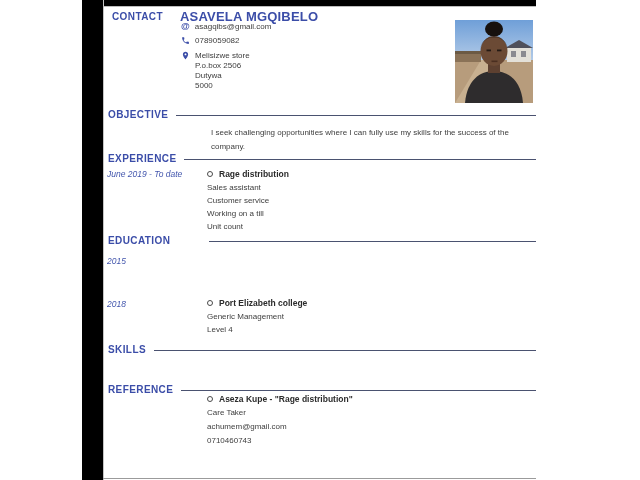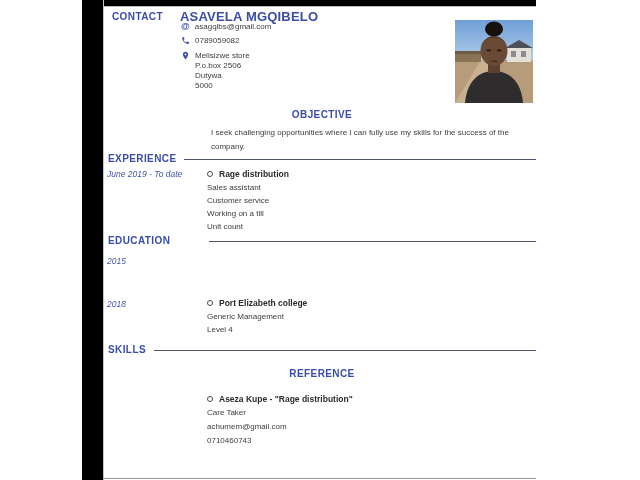--- a/index.html
+++ b/index.html
@@ -108,21 +108,21 @@
       <rect x="33" y="42" width="12" height="11" fill="#5d4030"></rect>
       <ellipse cx="39" cy="31" rx="13.5" ry="15" fill="#6b4a35"></ellipse>
       <path d="M25.5,30 C25.5,13 52.5,13 52.5,30 C52.5,21 46,17 39,17 C32,17 25.5,21 25.5,30 Z" fill="#17110e"></path>
       <ellipse cx="39" cy="9" rx="9" ry="7.5" fill="#17110e"></ellipse>
       <rect x="31.5" y="29.5" width="4.5" height="1.8" fill="#241a14"></rect>
       <rect x="42" y="29.5" width="4.5" height="1.8" fill="#241a14"></rect>
       <rect x="36.5" y="40.5" width="6" height="1.6" fill="#4a2e20"></rect>
     </svg>
   </div>
 
-  <div class="sec-head" style="top:109px;flex-direction:column;">
+  <div class="sec-head" style="top:109px;">
     <span class="sec-label">OBJECTIVE</span>
     <span class="rule"></span>
   </div>
   <div class="objective-text">I seek challenging opportunities where I can fully use my skills for the success of the company.</div>
 
   <div class="sec-head" style="top:153px;">
     <span class="sec-label">EXPERIENCE</span>
     <span class="rule"></span>
   </div>
   <div class="date-text" style="top:169px;">June 2019 - To date</div>
@@ -154,21 +154,21 @@
       <div>Generic Management</div>
       <div>Level 4</div>
     </div>
   </div>
 
   <div class="sec-head" style="top:344px;">
     <span class="sec-label">SKILLS</span>
     <span class="rule"></span>
   </div>
 
-  <div class="sec-head" style="top:368px;flex-direction:column;">
+  <div class="sec-head" style="top:384px;">
     <span class="sec-label">REFERENCE</span>
     <span class="rule"></span>
   </div>
   <div class="entry" style="top:394px;">
     <div class="entry-title">
       <span class="bullet"></span>
       <span>Aseza Kupe - "Rage distribution"</span>
     </div>
     <div class="entry-details ref-details">
       <div>Care Taker</div>

